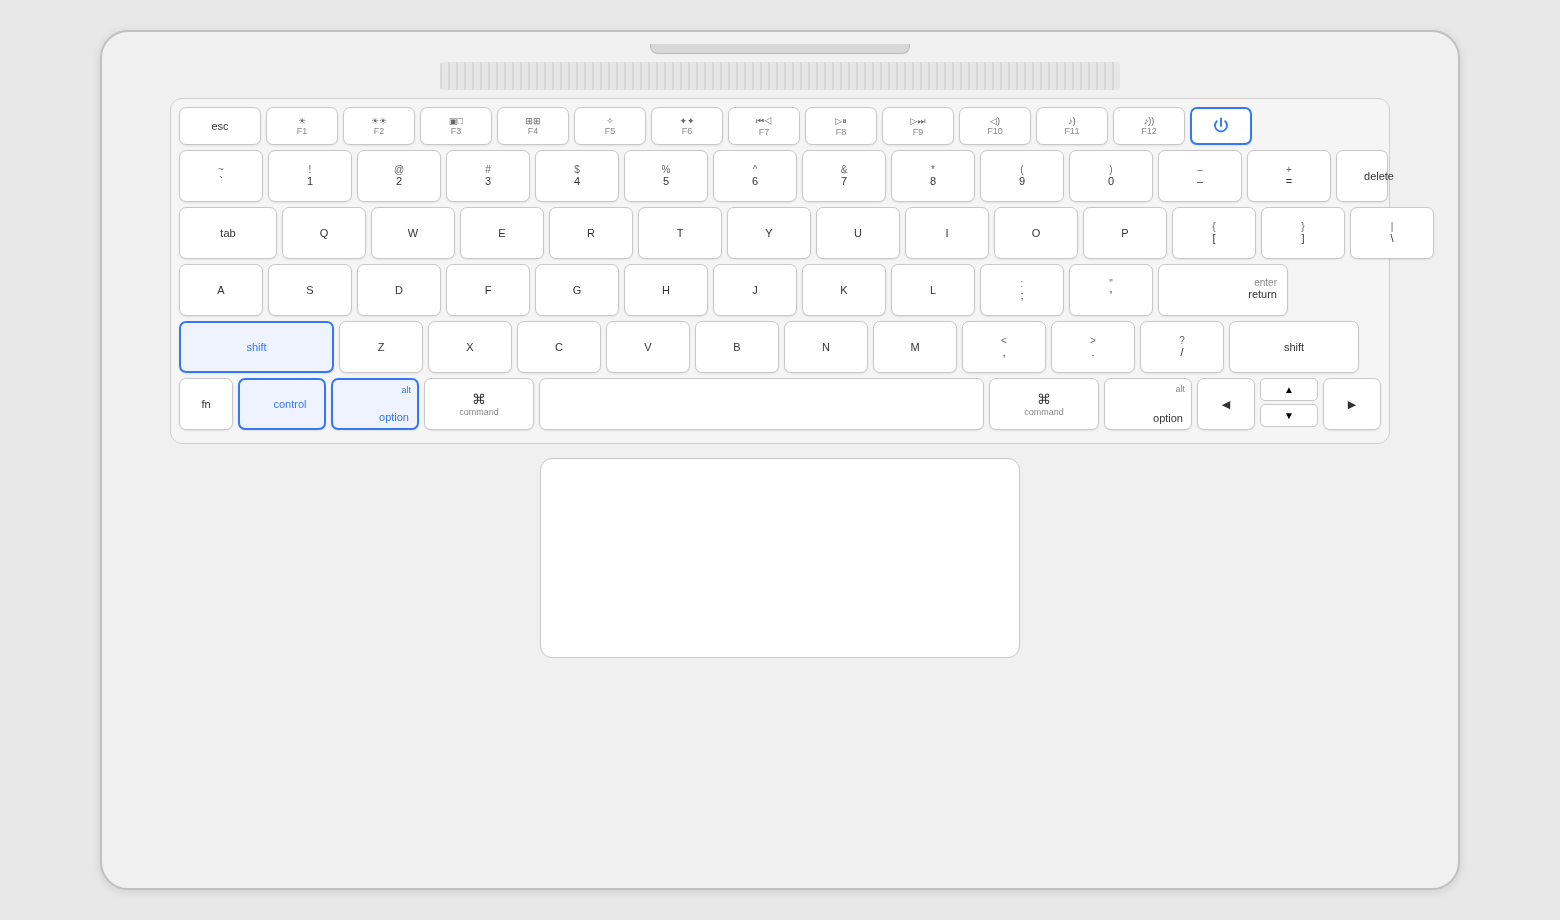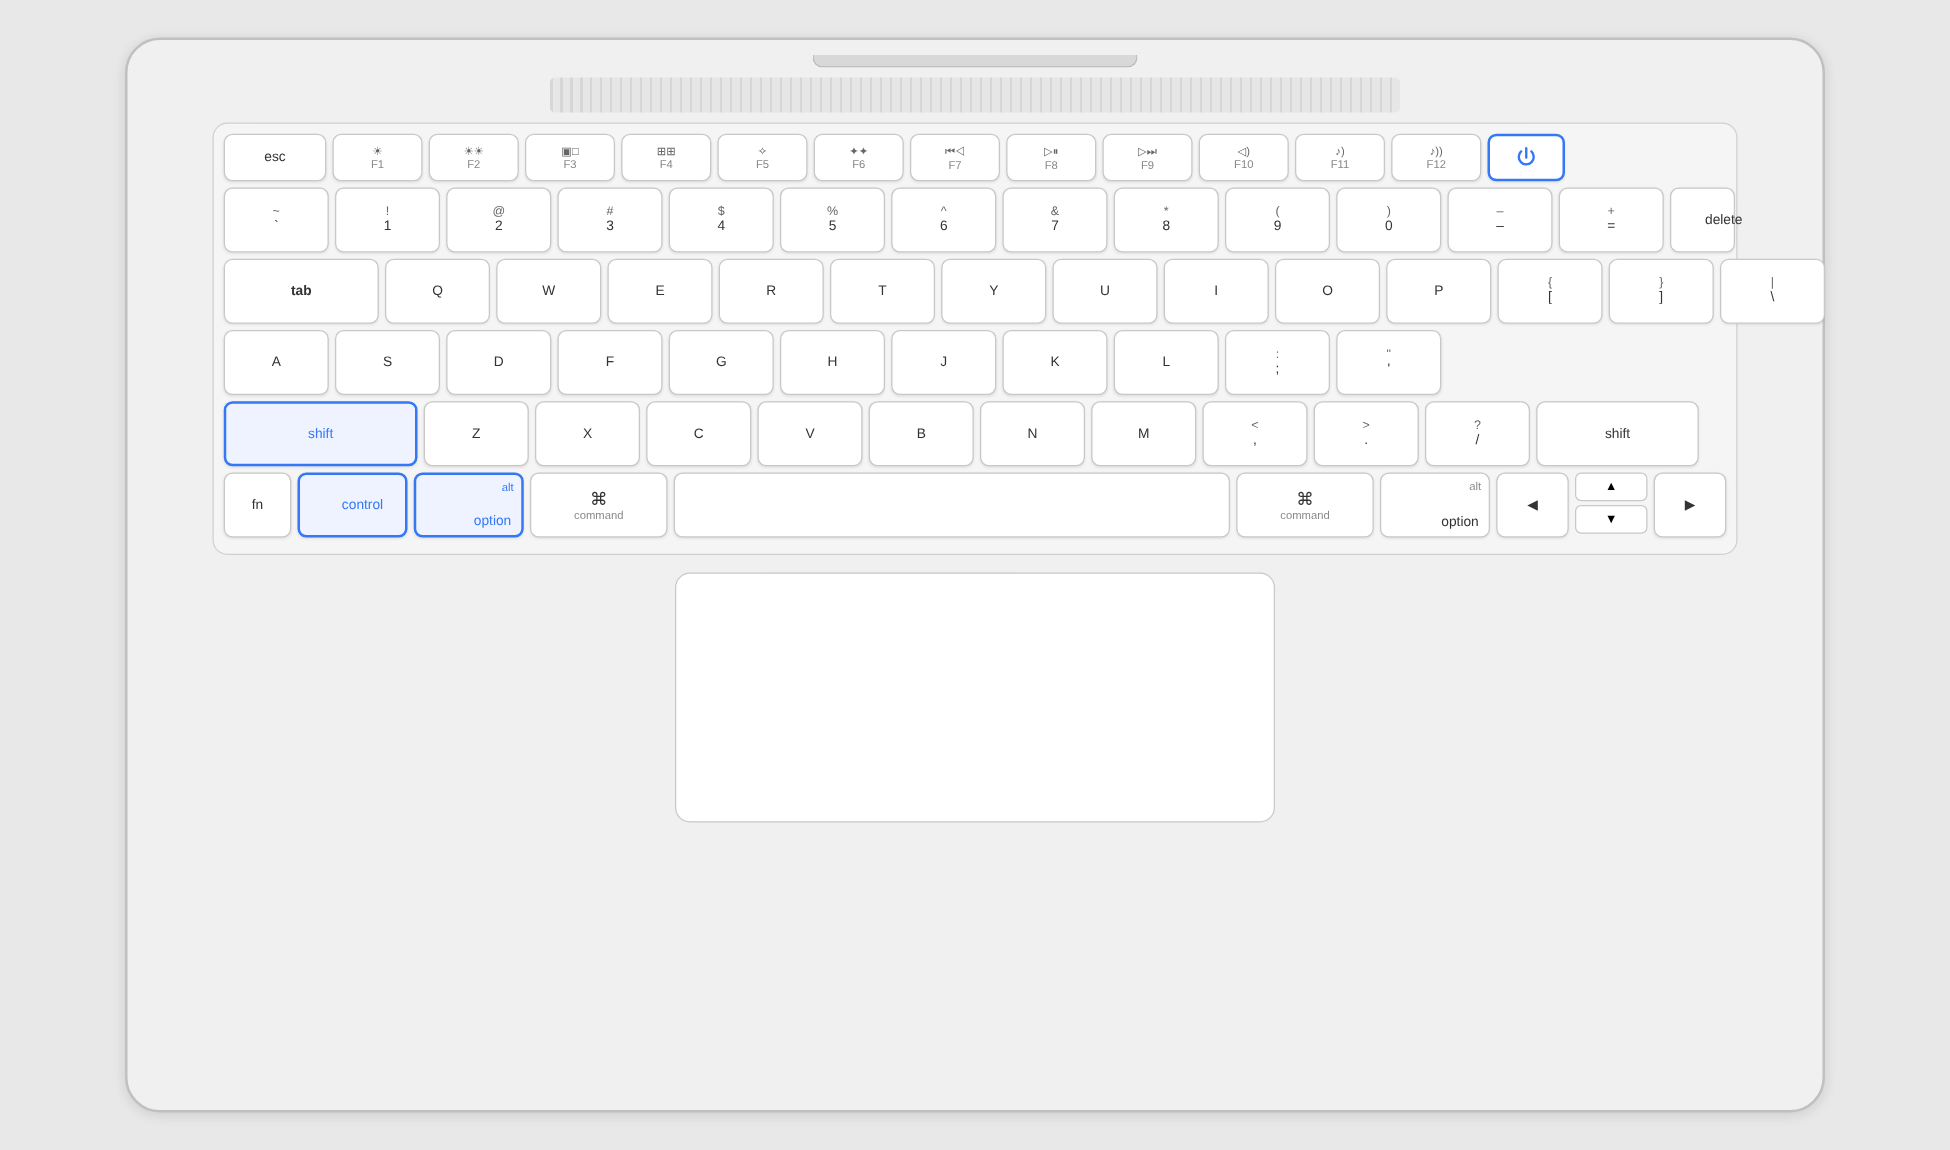--- a/index.html
+++ b/index.html
@@ -139,21 +139,21 @@
 
     .esc-key { width: 82px; }
     .fn-key-std { width: 72px; }
     .power-key { width: 62px; }
 
     
     .num-key { width: 84px; }
     .delete-key { flex: 1; padding-left: 34px; }
 
     
-    .tab-key { width: 124px; font-weight: bold; }
+    .tab-key { width: 98px; }
     .letter-key { width: 84px; }
     .bracket-key { width: 84px; }
     .backslash-key { width: 84px; }
 
     
     .caps-key { width: 116px; }
     .enter-key { width: 130px; }
 
     
     .shift-left { width: 155px; }
@@ -386,20 +386,24 @@
           <span class="key-label">L</span>
         </div>
       <div class="key bracket-key">
         <span class="key-top">:</span>
         <span class="key-bottom">;</span>
       </div>
       <div class="key bracket-key">
         <span class="key-top">"</span>
         <span class="key-bottom">'</span>
       </div>
+      <div class="key enter-key" style="align-items:flex-end; padding-right:10px; padding-bottom:4px; font-size:10px;">
+        <span style="font-size:10px; color:#888;">enter</span>
+        <span style="font-size:11px; color:#333;">return</span>
+      </div>
     </div>
 
     <div class="key-row">
       <div class="key shift-left key-highlighted">
         <span class="key-label">shift</span>
       </div>
       <div class="key letter-key">
           <span class="key-label">Z</span>
         </div>
       <div class="key letter-key">

